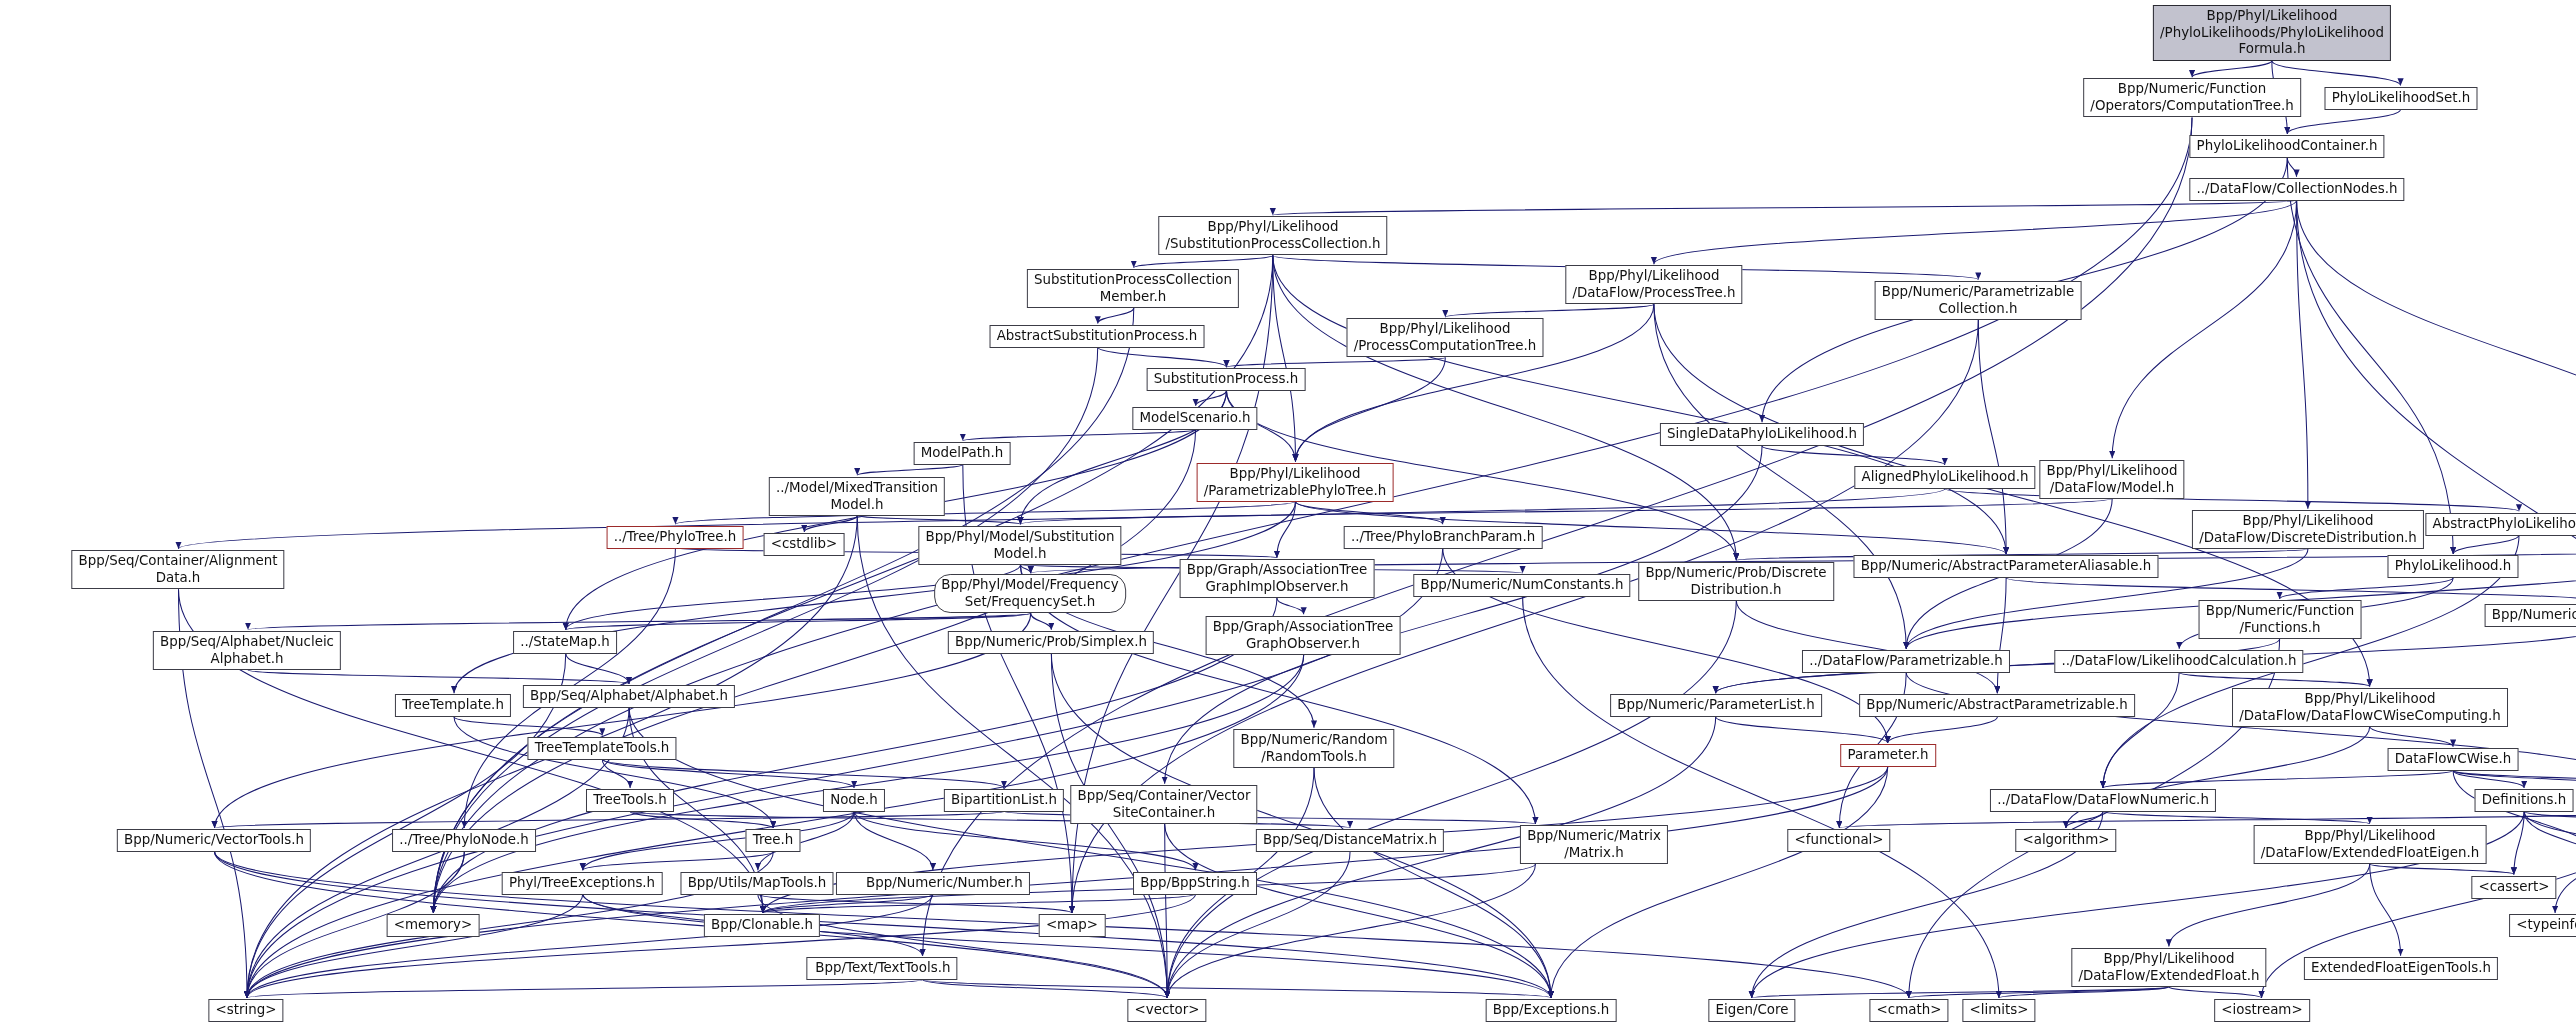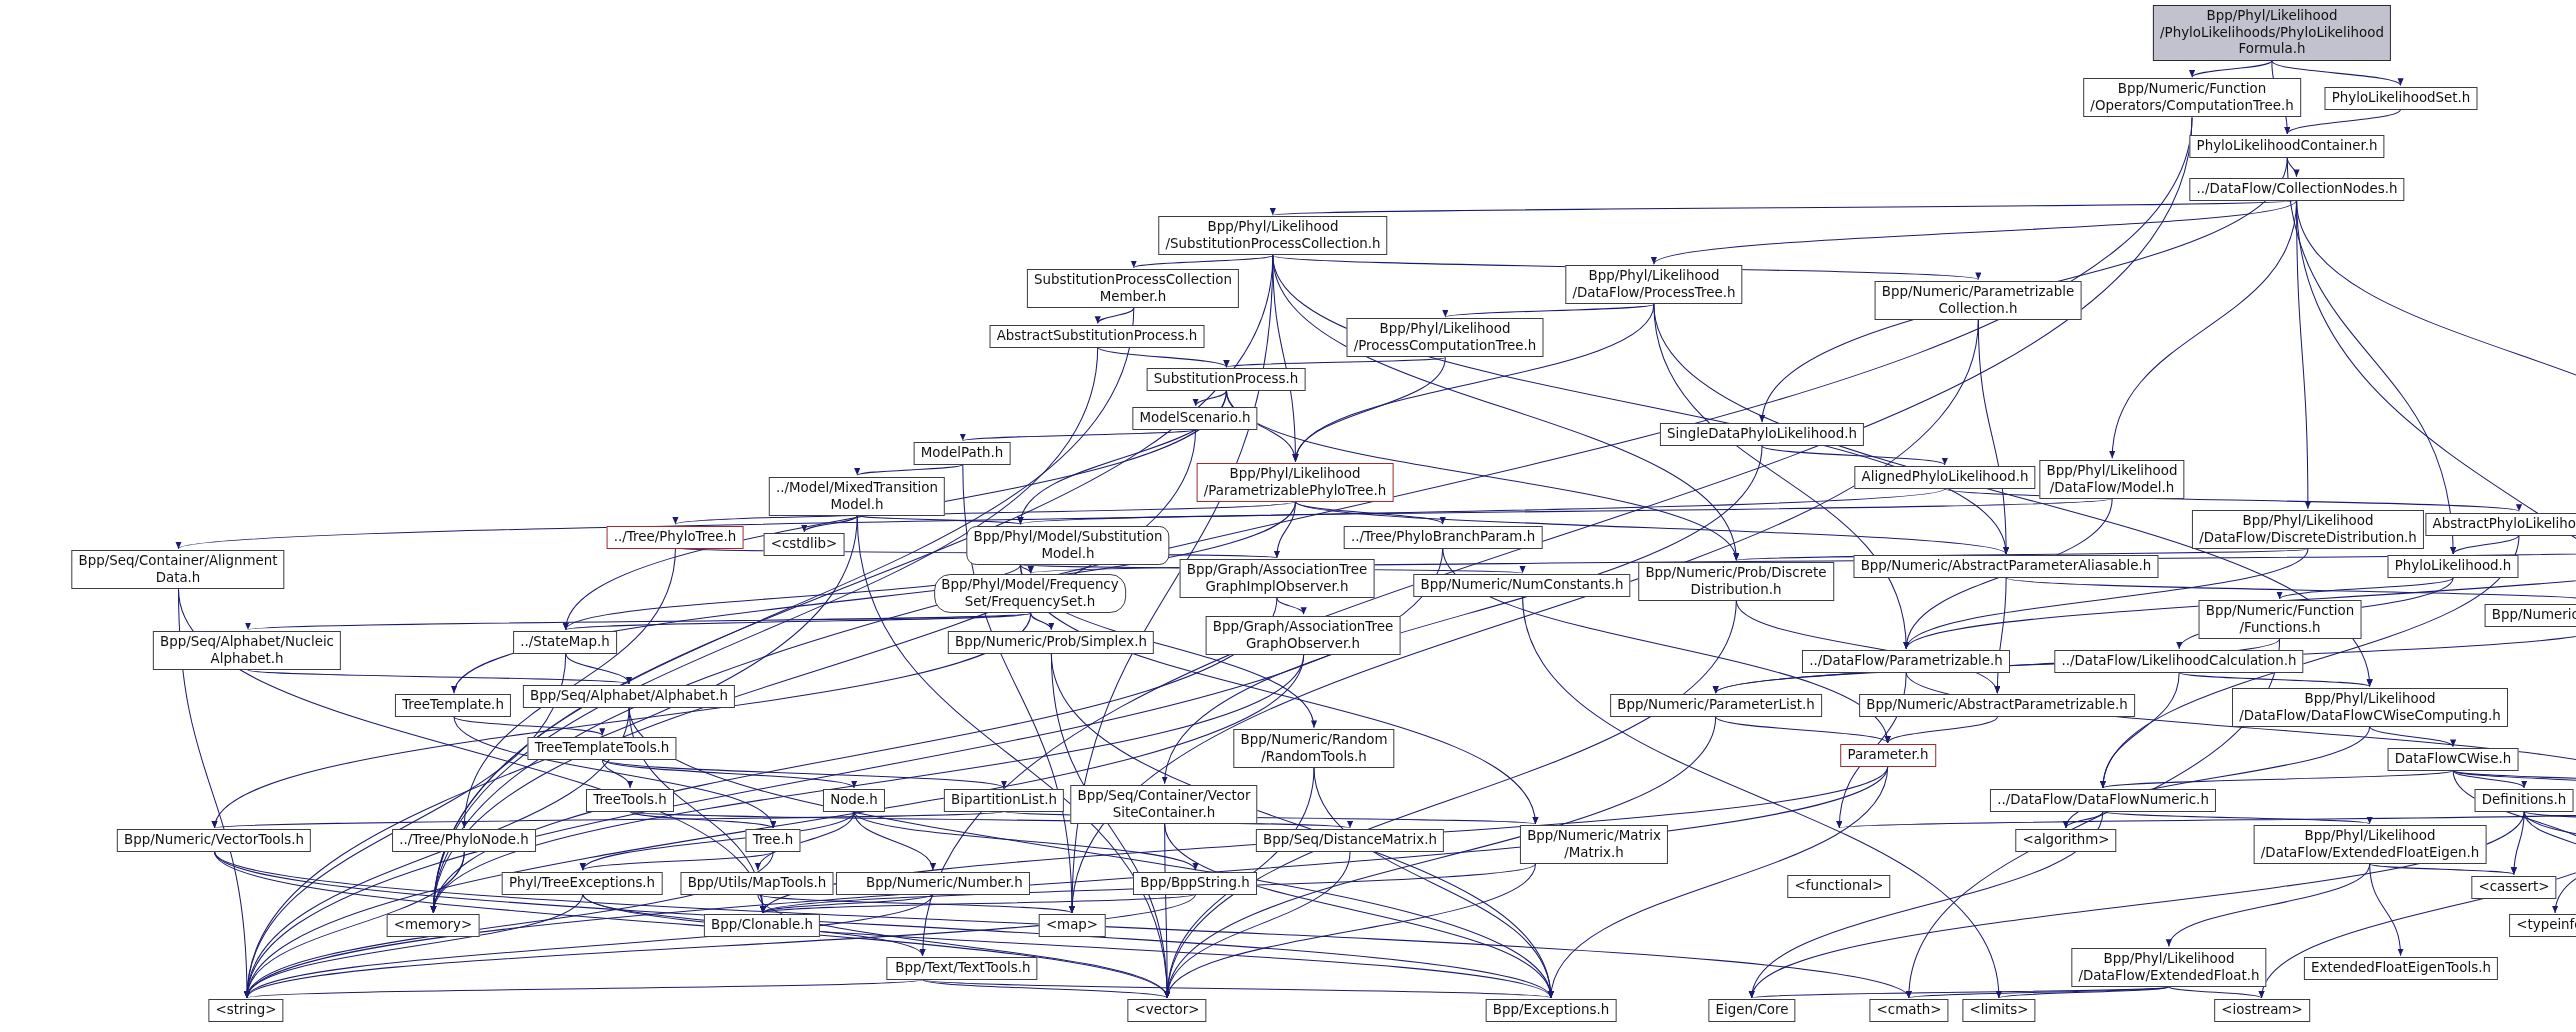--- a/index.html
+++ b/index.html
@@ -286,21 +286,21 @@
     <div class="node" style="left: 2112px; top: 460px;">
       <div>Bpp/Phyl/Likelihood</div>
       <div>/DataFlow/Model.h</div>
     </div>
     <div class="node accent" style="left: 675px; top: 526px;">
       <div>../Tree/PhyloTree.h</div>
     </div>
     <div class="node" style="left: 804px; top: 533px;">
       <div>&lt;cstdlib&gt;</div>
     </div>
-    <div class="node" style="left: 1068px; top: 526px; border-radius: 10px;">
+    <div class="node" style="left: 1020px; top: 526px;">
       <div>Bpp/Phyl/Model/Substitution</div>
       <div>Model.h</div>
     </div>
     <div class="node" style="left: 1443px; top: 526px;">
       <div>../Tree/PhyloBranchParam.h</div>
     </div>
     <div class="node" style="left: 2308px; top: 510px;">
       <div>Bpp/Phyl/Likelihood</div>
       <div>/DataFlow/DiscreteDistribution.h</div>
     </div>
@@ -416,21 +416,21 @@
     <div class="node" style="left: 1350px; top: 829px;">
       <div>Bpp/Seq/DistanceMatrix.h</div>
     </div>
     <div class="node" style="left: 1594px; top: 825px;">
       <div>Bpp/Numeric/Matrix</div>
       <div>/Matrix.h</div>
     </div>
     <div class="node" style="left: 214px; top: 829px;">
       <div>Bpp/Numeric/VectorTools.h</div>
     </div>
-    <div class="node" style="left: 1839px; top: 875px;">
+    <div class="node" style="left: 1839px; top: 829px;">
       <div>&lt;functional&gt;</div>
     </div>
     <div class="node" style="left: 2066px; top: 829px;">
       <div>&lt;algorithm&gt;</div>
     </div>
     <div class="node" style="left: 2370px; top: 825px;">
       <div>Bpp/Phyl/Likelihood</div>
       <div>/DataFlow/ExtendedFloatEigen.h</div>
     </div>
     <div class="node" style="left: 582px; top: 872px;">
@@ -453,21 +453,21 @@
     </div>
     <div class="node" style="left: 762px; top: 914px;">
       <div>Bpp/Clonable.h</div>
     </div>
     <div class="node" style="left: 1072px; top: 914px;">
       <div>&lt;map&gt;</div>
     </div>
     <div class="node" style="left: 2555px; top: 914px;">
       <div>&lt;typeinfo&gt;</div>
     </div>
-    <div class="node" style="left: 962px; top: 957px; padding-left: 8px;">
+    <div class="node" style="left: 882px; top: 957px; padding-left: 8px;">
       <div>Bpp/Text/TextTools.h</div>
     </div>
     <div class="node" style="left: 2401px; top: 957px;">
       <div>ExtendedFloatEigenTools.h</div>
     </div>
     <div class="node" style="left: 2169px; top: 948px;">
       <div>Bpp/Phyl/Likelihood</div>
       <div>/DataFlow/ExtendedFloat.h</div>
     </div>
     <div class="node" style="left: 246px; top: 999px;">

